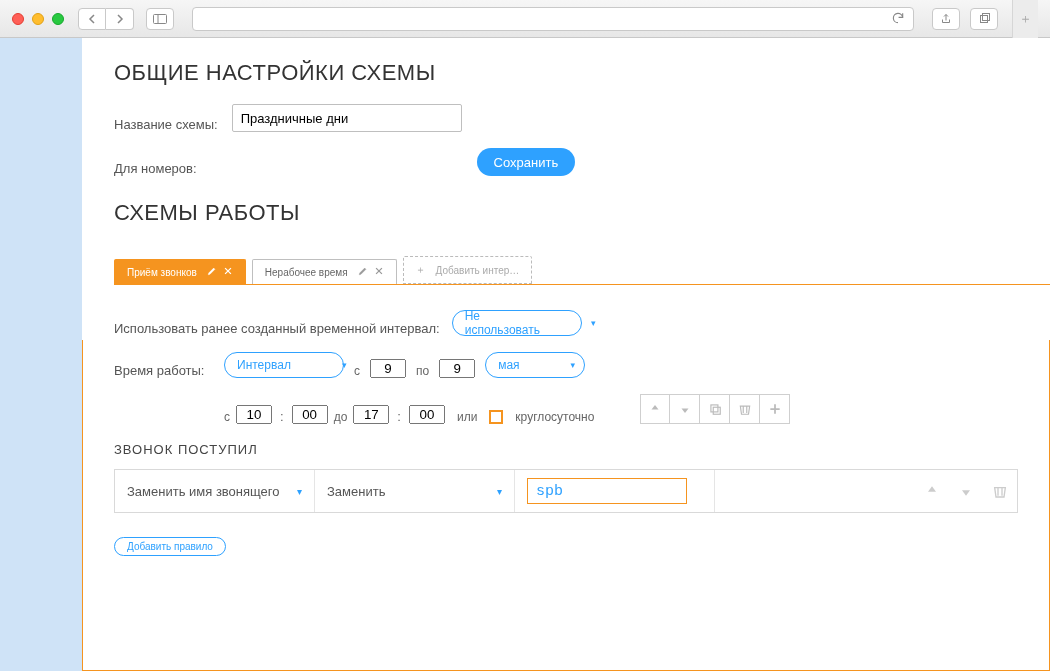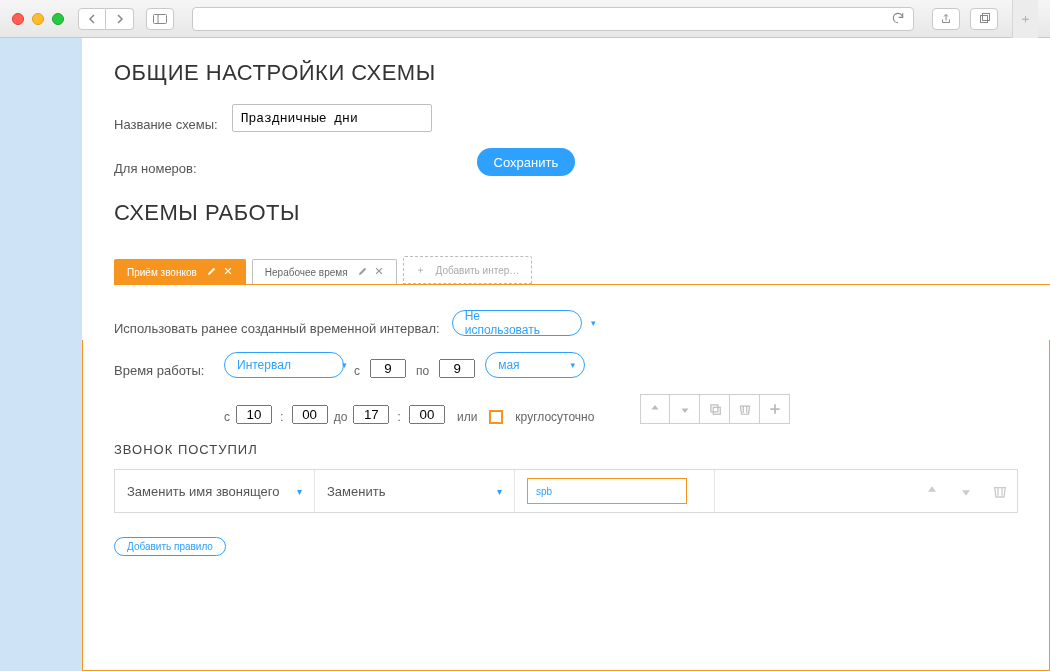--- a/index.html
+++ b/index.html
@@ -75,21 +75,21 @@
 
   
   .rule-row {
     display:flex; align-items:center; border:1px solid #d9d9d9; height:44px;
   }
   .rule-cell { display:flex; align-items:center; padding:0 12px; height:100%; border-right:1px solid #e5e5e5;}
   .rule-cell.grow { flex:1; }
   .rule-select { display:flex; align-items:center; justify-content:space-between; color:#555; cursor:pointer; width:100%; }
   .rule-select .chev { color:#2ea1ff; font-size:10px; }
   .rule-input {
-    border:1px solid #f5941f; color:#2ea1ff; height:26px; padding:0 8px; font-size:10px; width:160px;
+    border:1px solid #f5941f; color:#2ea1ff; height:26px; padding:0 8px; font-size:15px; width:160px;font-family:Liberation Mono, monospace;
   }
   .rule-actions { display:flex; margin-left:auto; }
   .rule-actions .icon-btn { border:none; width:34px; height:40px; }
 
   .small-link {
     display:inline-block; color:#2ea1ff; border:1px solid #2ea1ff; border-radius:12px;
     padding:3px 12px; font-size:10px; cursor:pointer; margin-top:24px;
   }
 </style>
 </head>
@@ -143,21 +143,21 @@
   <div class="plus-tab">＋</div>
 </div>
 
 <div class="viewport">
   <div class="page">
 
     <h1>ОБЩИЕ НАСТРОЙКИ СХЕМЫ</h1>
 
     <div class="row">
       <span class="label">Название схемы:</span>
-      <input type="text" class="plain" style="width: 200px; font-family: Liberation Mono, monospace;" value="Праздничные дни">
+      <input type="text" class="plain" style="width: 230px;" value="Праздничные дни">
     </div>
 
     <div class="row" style="justify-content:flex-start; gap:280px;">
       <span class="label">Для номеров:</span>
       <button class="btn btn-primary">Сохранить</button>
     </div>
 
     <h1 style="margin-top:24px">СХЕМЫ РАБОТЫ</h1>
 
     <div class="tabs">

